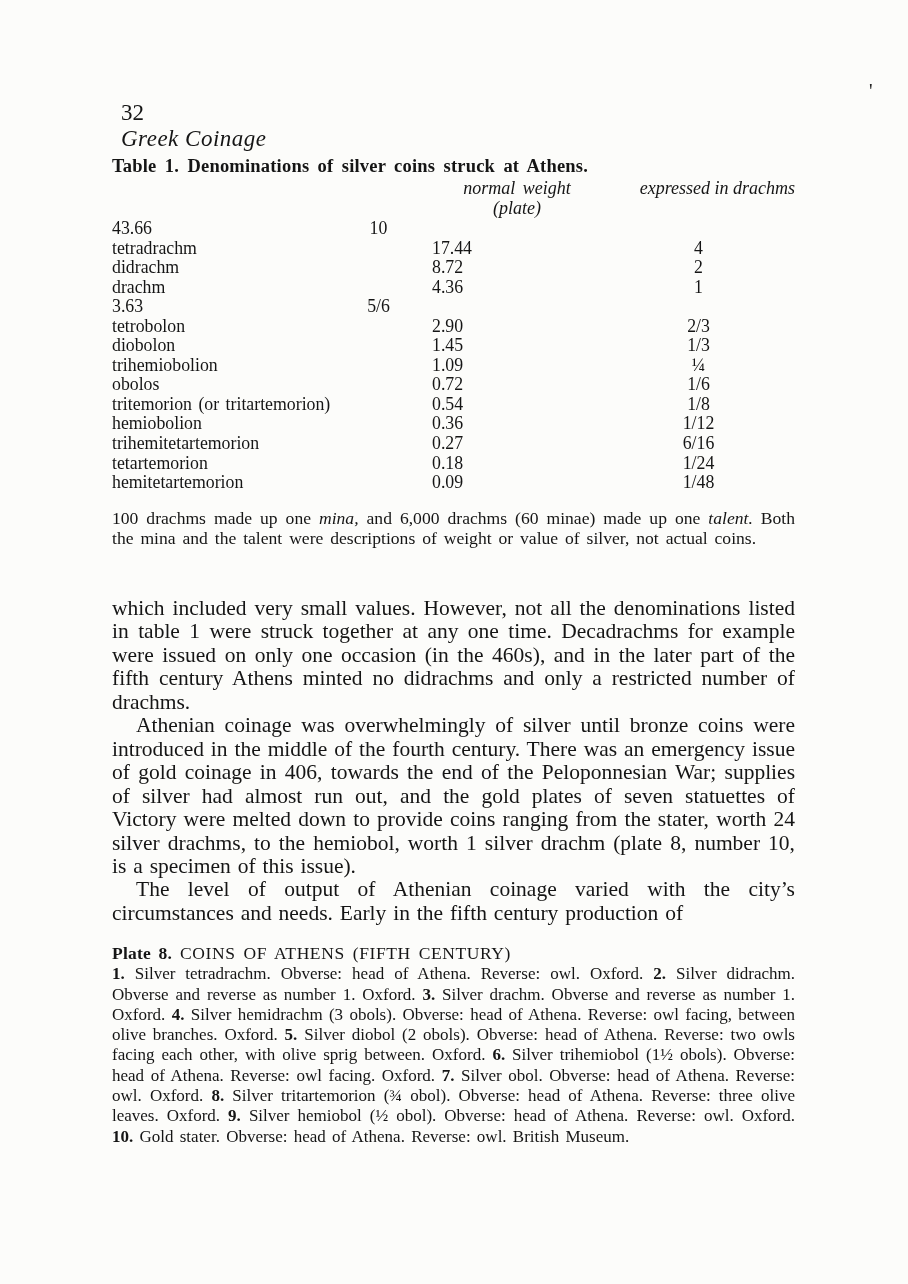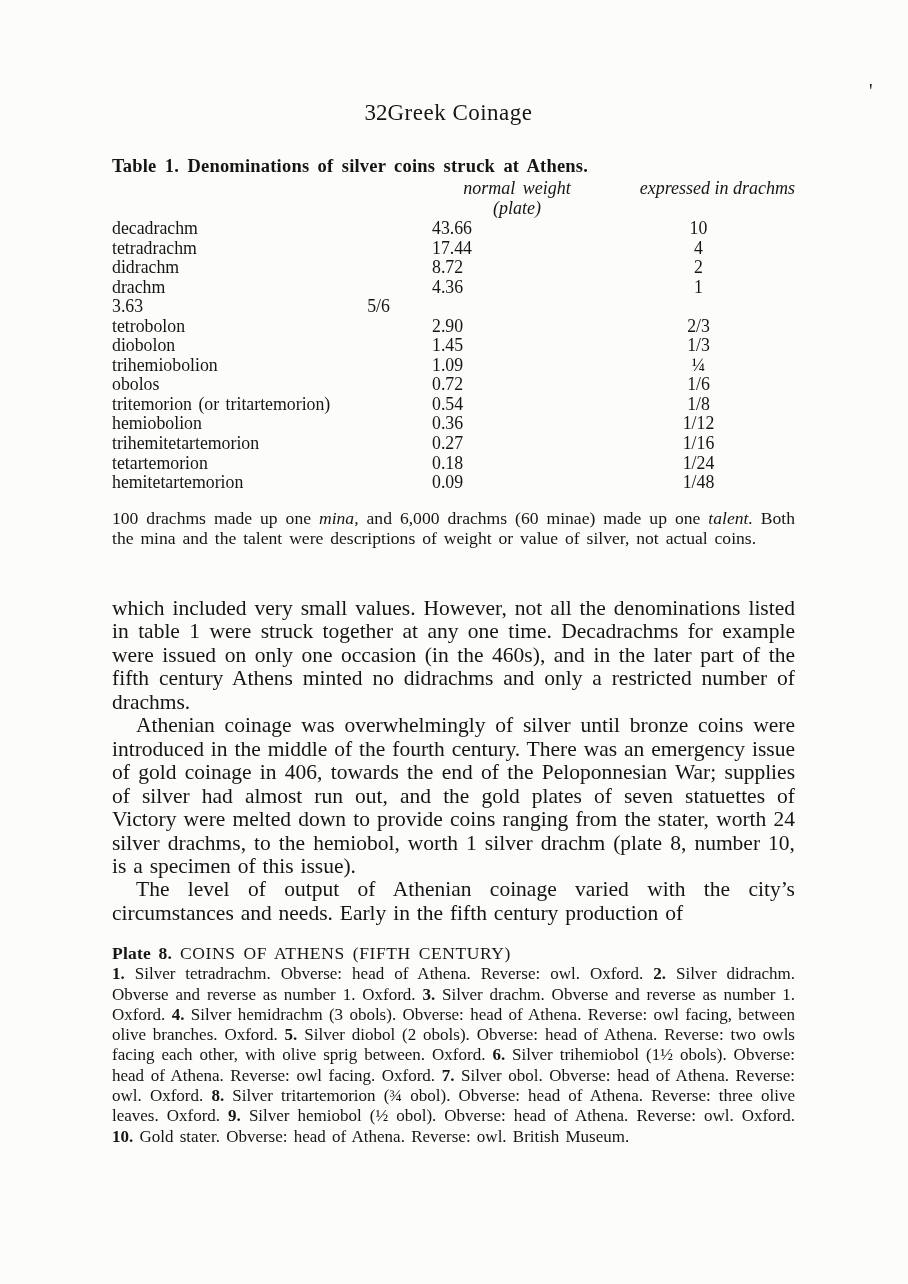--- a/index.html
+++ b/index.html
@@ -22,29 +22,31 @@
     position: absolute;
     left: 869px;
     top: 80px;
     font-size: 20px;
     color: #222;
   }
 
   
   .pagehead {
     position: absolute;
-    left: 108px;
+    left: 121px;
     top: 100px;
     width: 681px;
     display: flex;
-    justify-content: center;
+    justify-content: space-between;
     align-items: baseline;
     font-size: 23px;
+    flex-direction: column;
   }
   .pagehead .running-title {
+    font-style: italic;
     letter-spacing: 0.5px;
   }
 
   
   .table-block {
     position: absolute;
     left: 112px;
     top: 156px;
     width: 683px;
   }
@@ -141,21 +143,20 @@
     <div class="col-headers">
       <div class="col-spacer"></div>
       <div class="col-weight-head">
         <div>normal weight</div>
         <div>(plate)</div>
       </div>
       <div class="col-drachms-head">expressed in drachms</div>
     </div>
     <div class="trows" id="table-rows">
         <div class="trow">
-          <span class="tname">decadrachm</span>
           <span class="tweight">43.66</span>
           <span class="tdrachm">10</span>
         </div>
         <div class="trow">
           <span class="tname">tetradrachm</span>
           <span class="tweight">17.44</span>
           <span class="tdrachm">4</span>
         </div>
         <div class="trow">
           <span class="tname">didrachm</span>
@@ -197,21 +198,21 @@
           <span class="tdrachm">1/8</span>
         </div>
         <div class="trow">
           <span class="tname">hemiobolion</span>
           <span class="tweight">0.36</span>
           <span class="tdrachm">1/12</span>
         </div>
         <div class="trow">
           <span class="tname">trihemitetartemorion</span>
           <span class="tweight">0.27</span>
-          <span class="tdrachm">1/16</span>
+          <span class="tdrachm">6/16</span>
         </div>
         <div class="trow">
           <span class="tname">tetartemorion</span>
           <span class="tweight">0.18</span>
           <span class="tdrachm">1/24</span>
         </div>
         <div class="trow">
           <span class="tname">hemitetartemorion</span>
           <span class="tweight">0.09</span>
           <span class="tdrachm">1/48</span>

